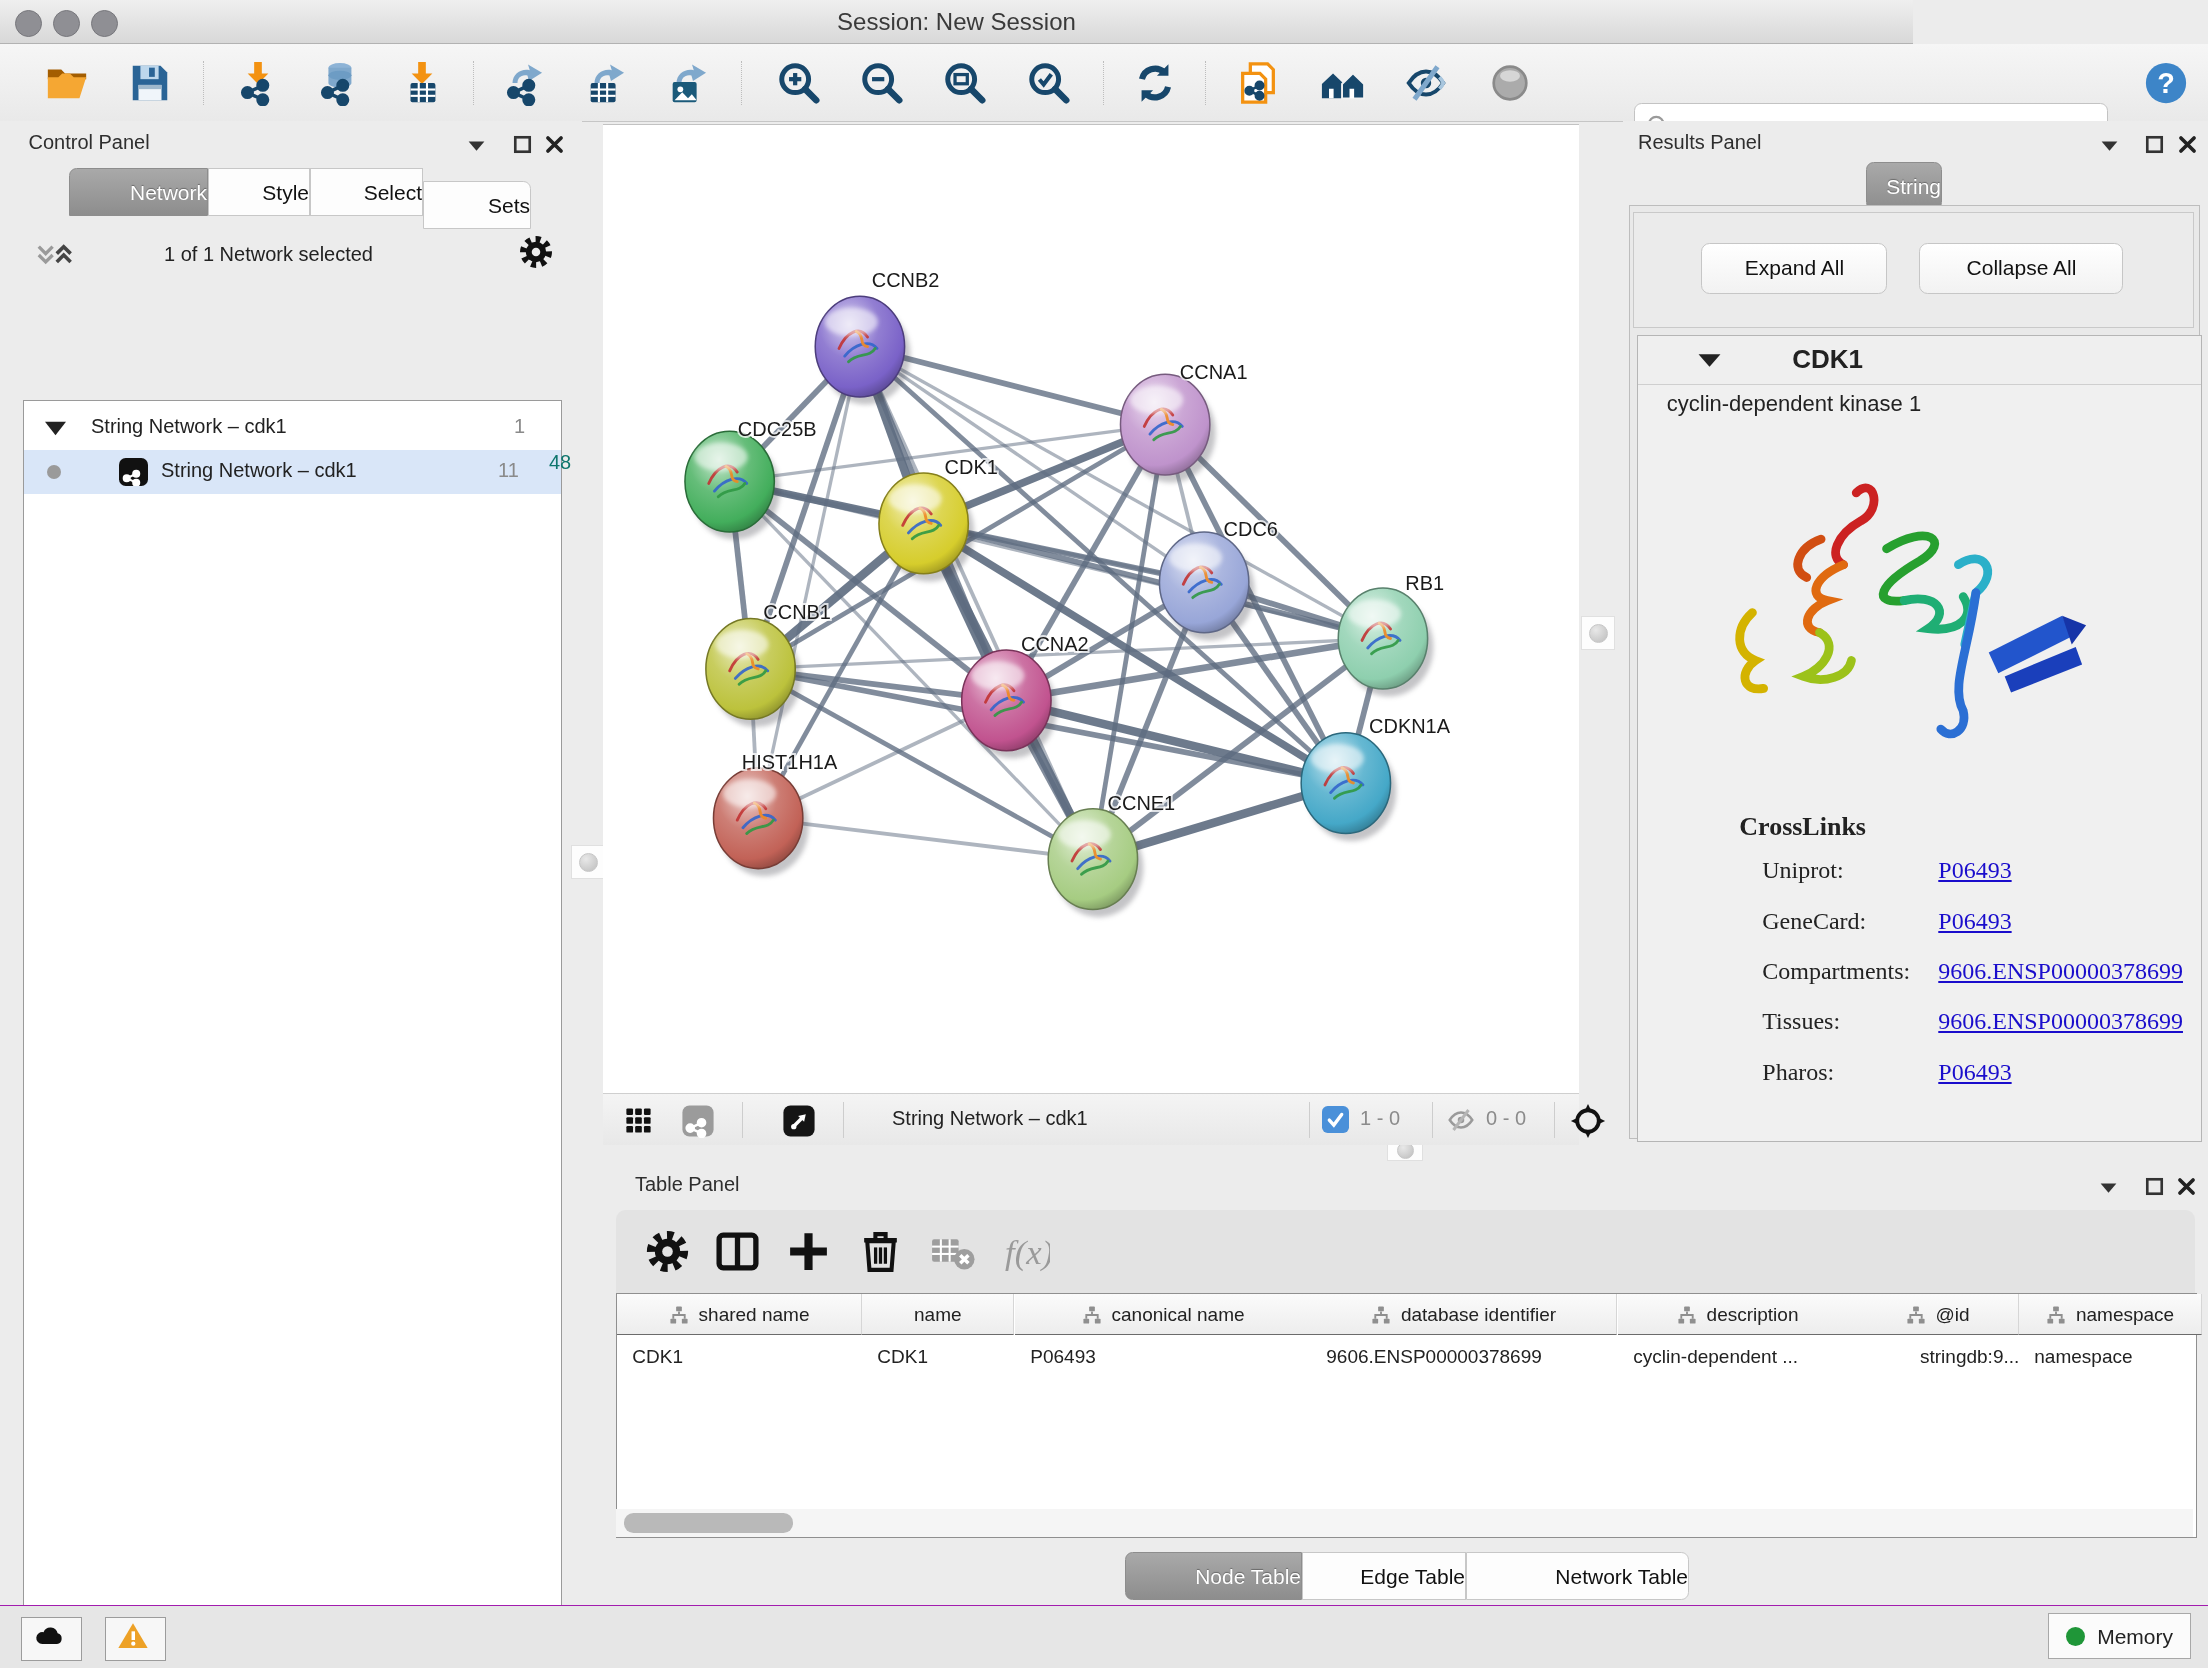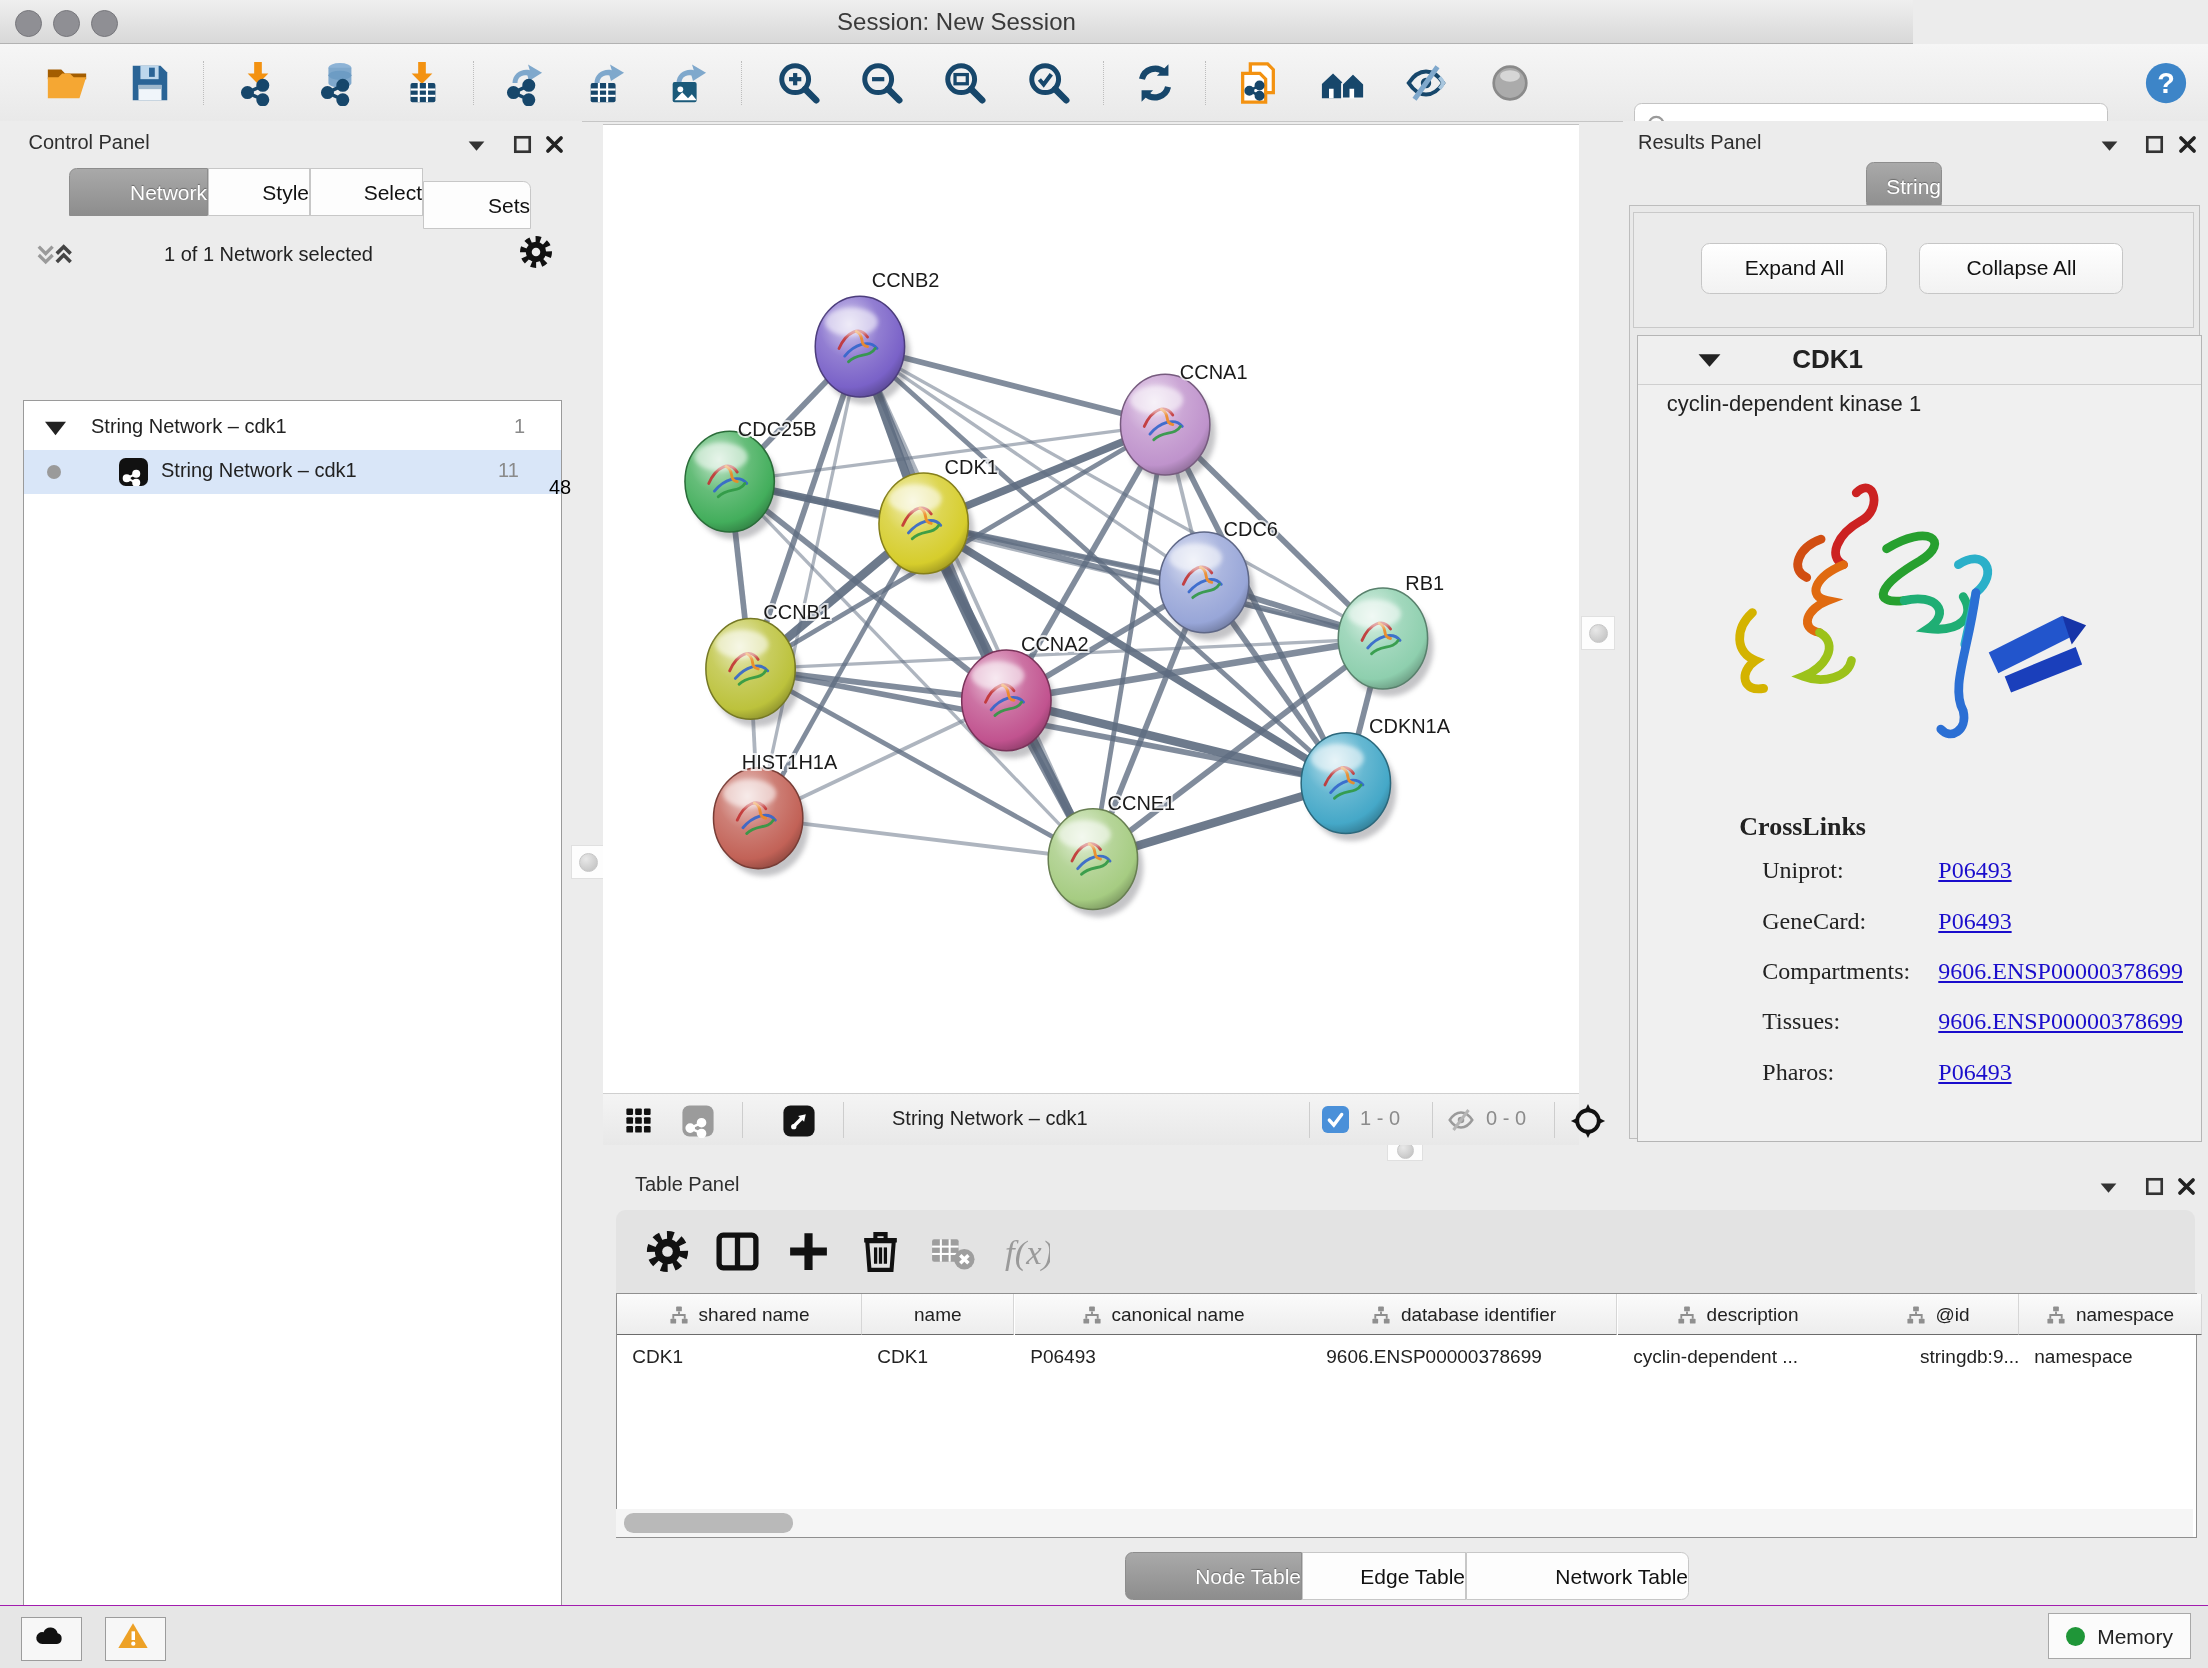--- a/index.html
+++ b/index.html
@@ -288,21 +288,21 @@
             <g stroke="#fff" stroke-width="1.8" fill="#fff">
               <line x1="6.5" y1="17" x2="14" y2="13.5"></line>
               <line x1="6.5" y1="17" x2="14" y2="20.5"></line>
               <circle cx="6.5" cy="17" r="2.5"></circle>
               <circle cx="14.5" cy="13.2" r="2.5"></circle>
               <circle cx="14.5" cy="20.8" r="2.5"></circle>
             </g>
           </svg></span>
         <span style="position:absolute;left:137px;top:8.6px">String Network – cdk1</span>
         <span style="position:absolute;left:474px;top:8.6px;color:#8a8a8a">11</span>
-        <span style="position:absolute;left:525px;top:26px;color:#000000">48</span>
+        <span style="position:absolute;left:525px;top:1px;color:#0f766e">48</span>
       </div>
     </div>
 </div>
 
 <div class="splitter-dot" style="left:571px;top:845px">
     <i></i>
   </div>
 <div class="splitter-dot" style="left:1581px;top:616px">
     <i></i>
   </div>

